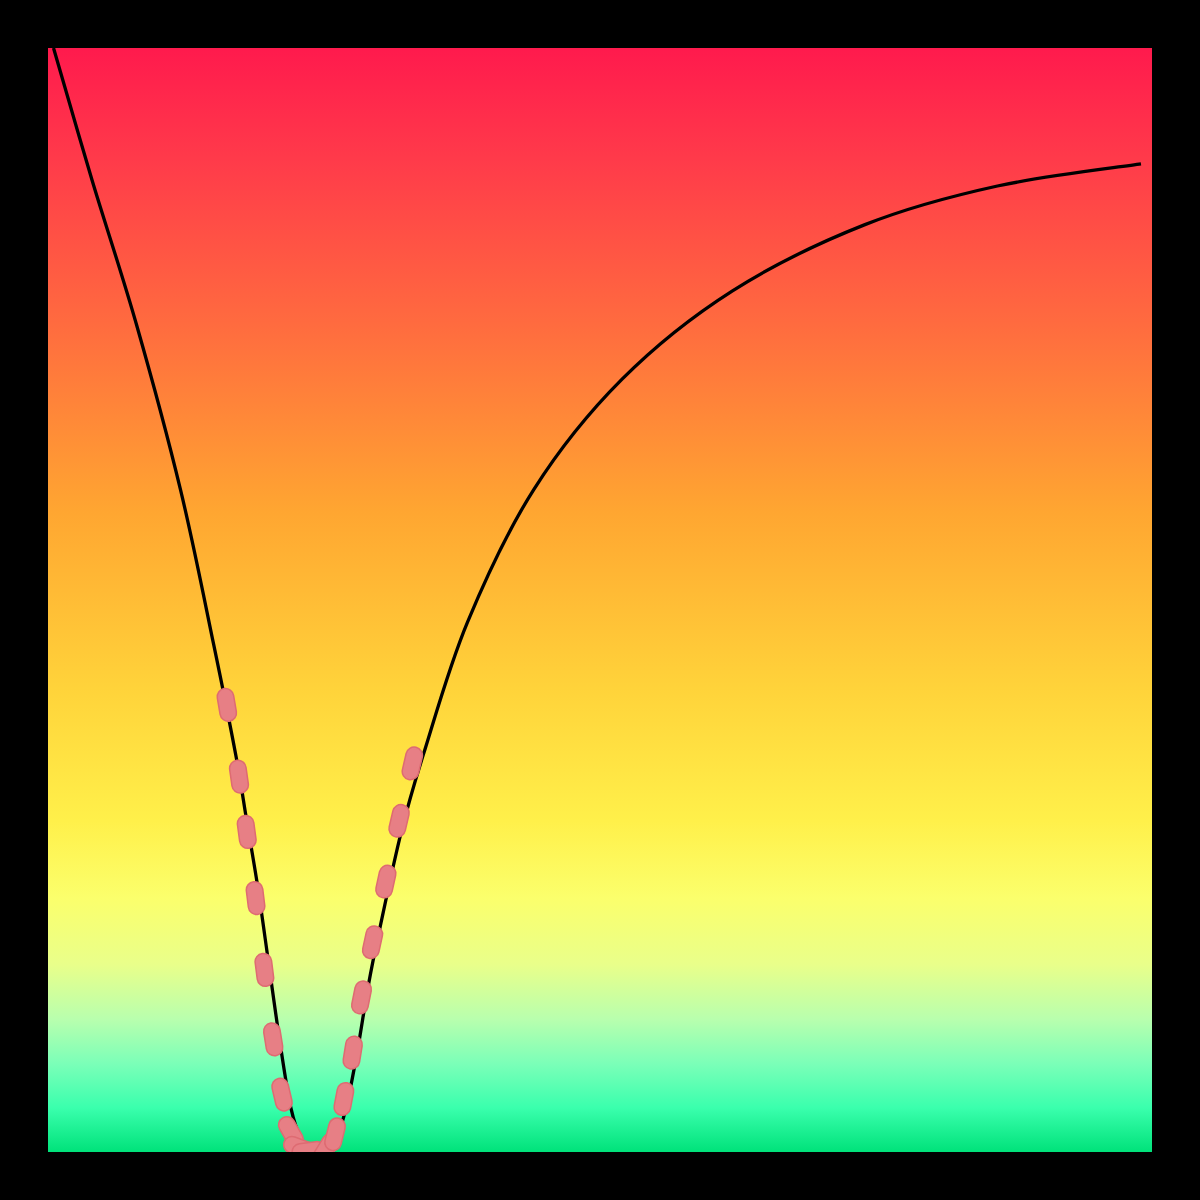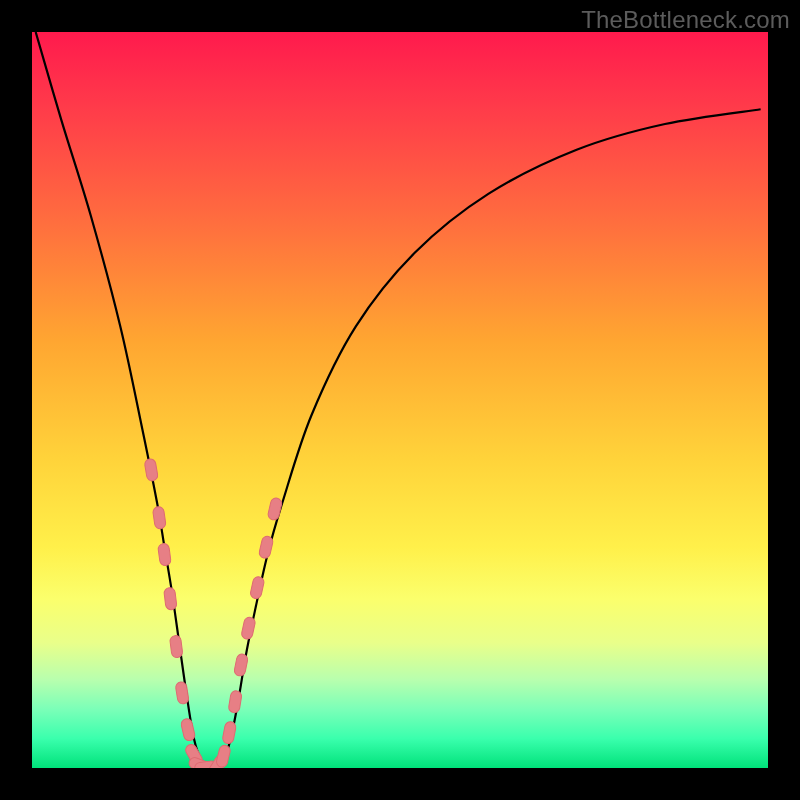--- a/index.html
+++ b/index.html
@@ -83,14 +83,13 @@
           <rect x="186.25" y="695.17" width="22" height="11" rx="5.5" ry="5.5" fill="#e77f85" stroke="#de6b72" stroke-width="1" transform="rotate(-79.2 197.25 700.67)"></rect>
           <rect x="192.14" y="664.26" width="22" height="11" rx="5.5" ry="5.5" fill="#e77f85" stroke="#de6b72" stroke-width="1" transform="rotate(-80.9 203.14 669.76)"></rect>
           <rect x="198.02" y="627.46" width="22" height="11" rx="5.5" ry="5.5" fill="#e77f85" stroke="#de6b72" stroke-width="1" transform="rotate(-78.7 209.02 632.96)"></rect>
           <rect x="205.38" y="590.66" width="22" height="11" rx="5.5" ry="5.5" fill="#e77f85" stroke="#de6b72" stroke-width="1" transform="rotate(-77.7 216.38 596.16)"></rect>
           <rect x="214.22" y="550.18" width="22" height="11" rx="5.5" ry="5.5" fill="#e77f85" stroke="#de6b72" stroke-width="1" transform="rotate(-77.7 225.22 555.68)"></rect>
           <rect x="223.05" y="509.70" width="22" height="11" rx="5.5" ry="5.5" fill="#e77f85" stroke="#de6b72" stroke-width="1" transform="rotate(-77.0 234.05 515.20)"></rect>
           <rect x="231.88" y="471.43" width="22" height="11" rx="5.5" ry="5.5" fill="#e77f85" stroke="#de6b72" stroke-width="1" transform="rotate(103.0 242.88 476.93)"></rect>
         </g>
     </svg>
   </div>
-  <div class="watermark">TheBottleneck.com</div>
 </div>
 
 </body></html>

